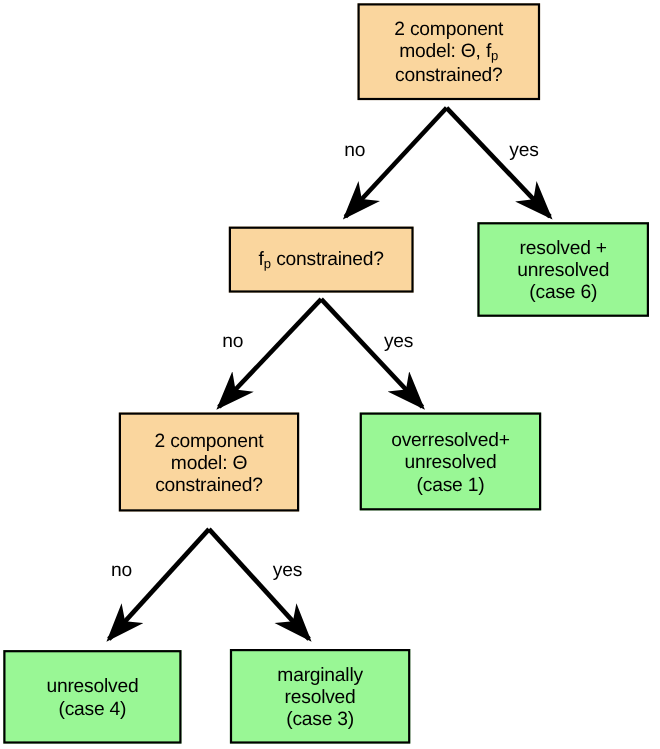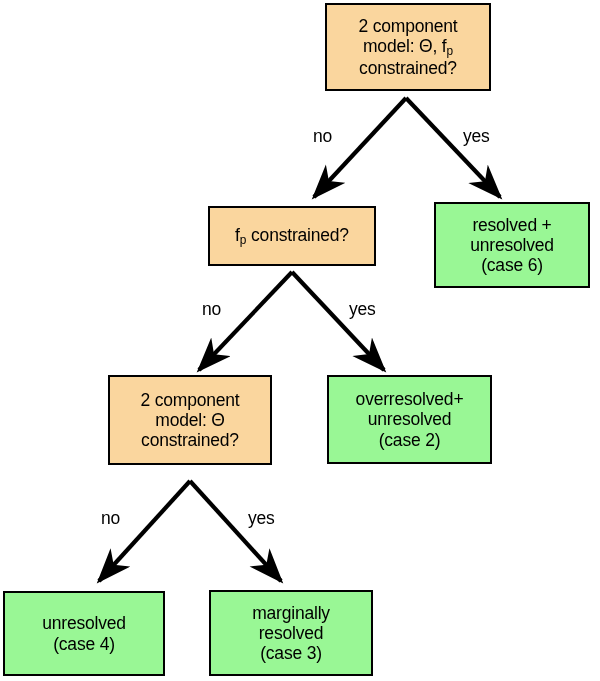--- a/index.html
+++ b/index.html
@@ -93,21 +93,21 @@
       <div class="node decision" style="left: 325px; top: 3px; width: 166px; height: 88px;"><span class="node-text">2 component<br>model: Θ, f<sub>p</sub><br>constrained?</span></div>
       <div class="node decision" style="left: 208px; top: 206px; width: 168px; height: 60px;"><span class="node-text">f<sub>p</sub> constrained?</span></div>
       <div class="node outcome" style="left: 434px; top: 202px; width: 156px; height: 86px;"><span class="node-text">resolved +
 unresolved
 (case 6)</span></div>
       <div class="node decision" style="left: 108px; top: 375px; width: 164px; height: 90px;"><span class="node-text">2 component
 model: Θ
 constrained?</span></div>
       <div class="node outcome" style="left: 327px; top: 375px; width: 165px; height: 89px;"><span class="node-text">overresolved+
 unresolved
-(case 2)</span></div>
+(case 1)</span></div>
       <div class="node outcome" style="left: 3px; top: 591px; width: 162px; height: 85px;"><span class="node-text">unresolved
 (case 4)</span></div>
       <div class="node outcome" style="left: 209px; top: 590px; width: 164px; height: 86px; align-items: center;"><span class="node-text">marginally
 resolved
 (case 3)</span></div>
     </div>
   <div id="label-layer">
       <div class="edge-label" style="left: 313px; top: 126px;">no</div>
       <div class="edge-label" style="left: 463px; top: 126px;">yes</div>
       <div class="edge-label" style="left: 202px; top: 299px;">no</div>

